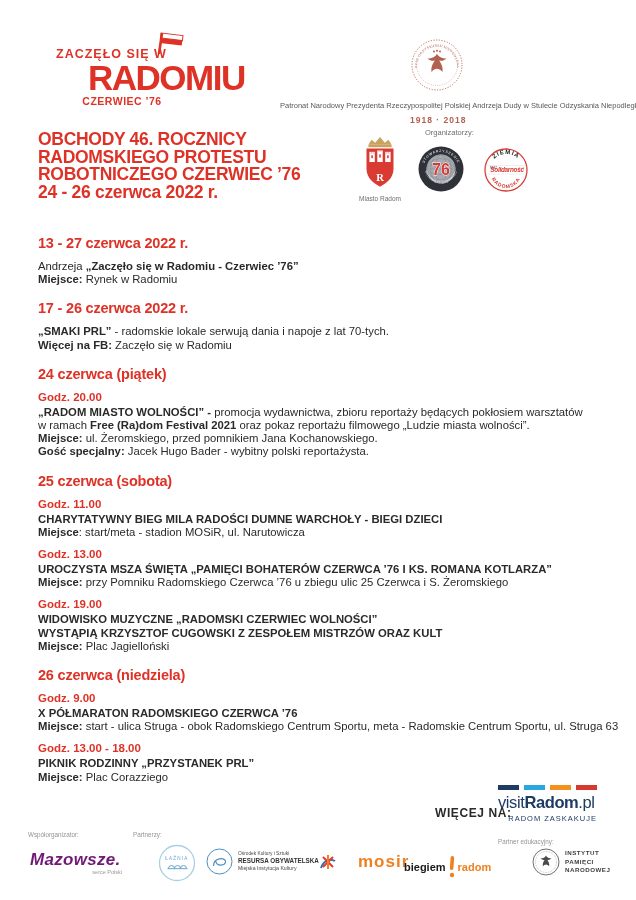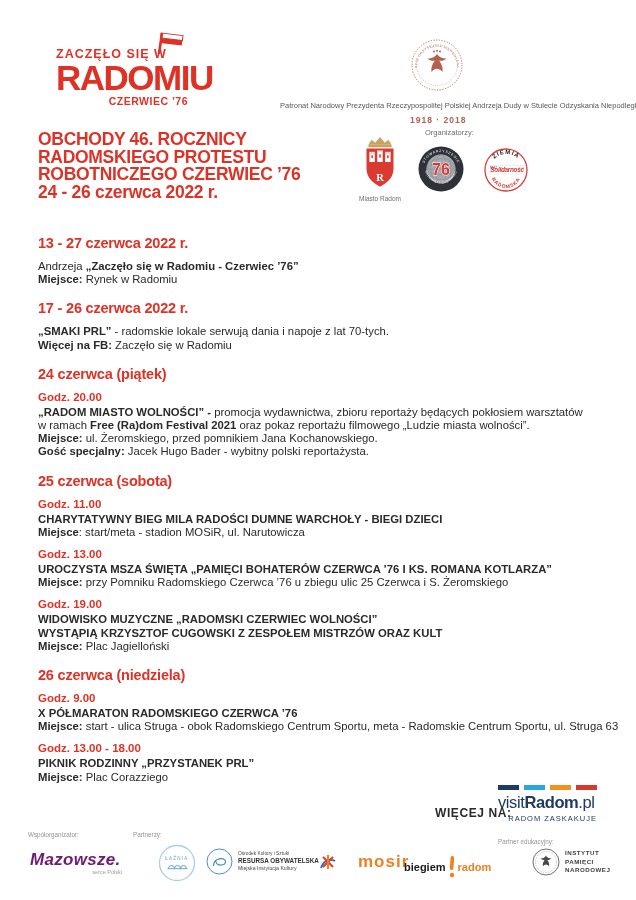--- a/index.html
+++ b/index.html
@@ -9,23 +9,23 @@
     --emblem:#B2604F;
     --navy:#1E3B63;
   }
   html,body{margin:0;padding:0;background:#fff;}
   .page{position:relative;width:636px;height:900px;background:#fff;overflow:hidden;
         font-family:"Liberation Sans", sans-serif;color:var(--body);}
 
   
   .logo{position:absolute;left:56px;top:47px;width:132px;color:var(--red);}
   .logo-l1{font-size:12.5px;font-weight:800;letter-spacing:1px;white-space:nowrap;}
-  .logo-l2{position:relative;font-size:35px;font-weight:900;letter-spacing:-1.5px;line-height:34px;white-space:nowrap;}
+  .logo-l2{position:relative;font-size:35px;font-weight:900;letter-spacing:-1.5px;line-height:34px;white-space:nowrap;margin-left:32px;}
   .logo-flag{position:absolute;right:2px;top:-15px;}
-  .logo-l3{font-size:10.5px;font-weight:800;text-align:right;letter-spacing:.5px;white-space:nowrap;}
+  .logo-l3{font-size:10.5px;font-weight:800;text-align:center;letter-spacing:.5px;white-space:nowrap;}
 
   
   .emblem{position:absolute;left:410px;top:38px;width:54px;text-align:center;}
   .emblem-years{margin-top:19px;font-size:8.5px;font-weight:700;letter-spacing:1px;color:var(--emblem);white-space:nowrap;}
   .patronage{position:absolute;left:280px;top:101px;width:352px;text-align:center;
              font-size:7.5px;color:#58595B;white-space:nowrap;}
 
   
   .title{position:absolute;left:38px;top:131px;color:var(--red);
          font-size:17.5px;font-weight:800;line-height:17.5px;letter-spacing:-.3px;white-space:nowrap;}

